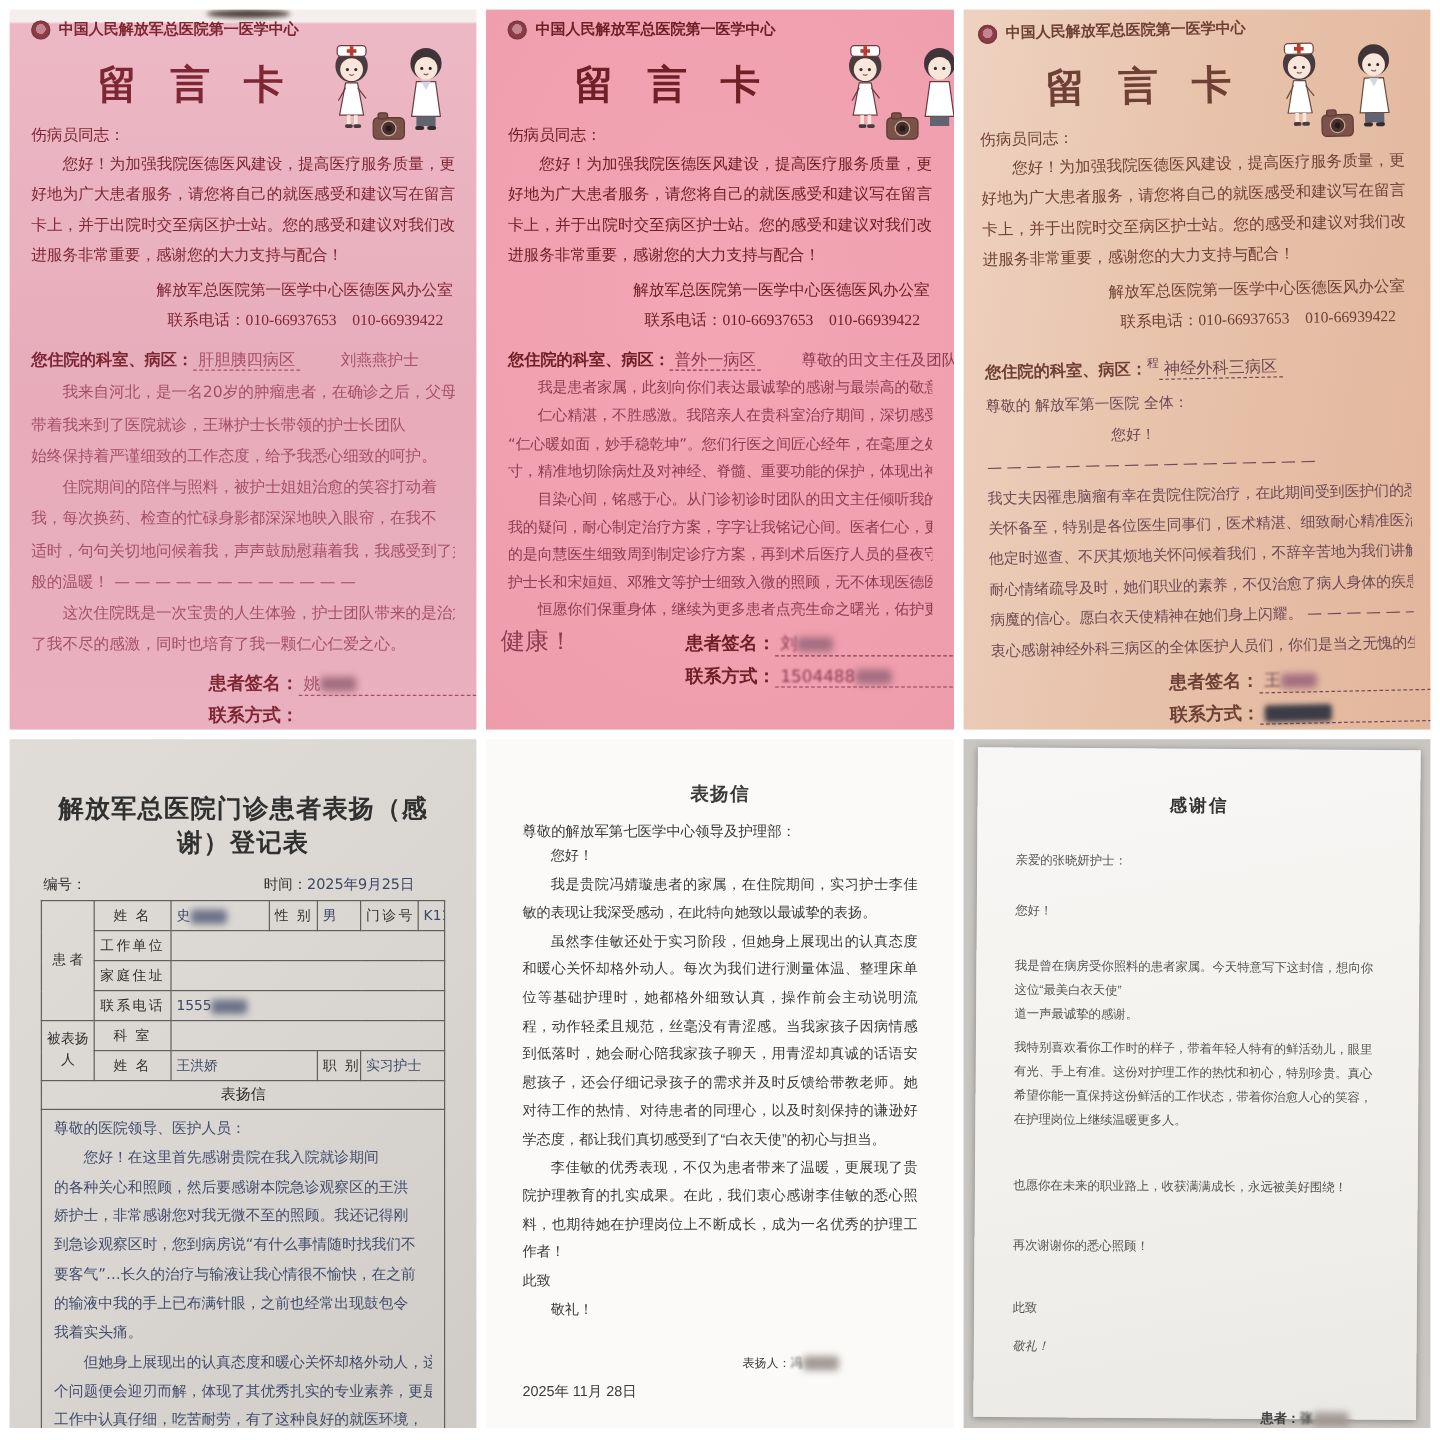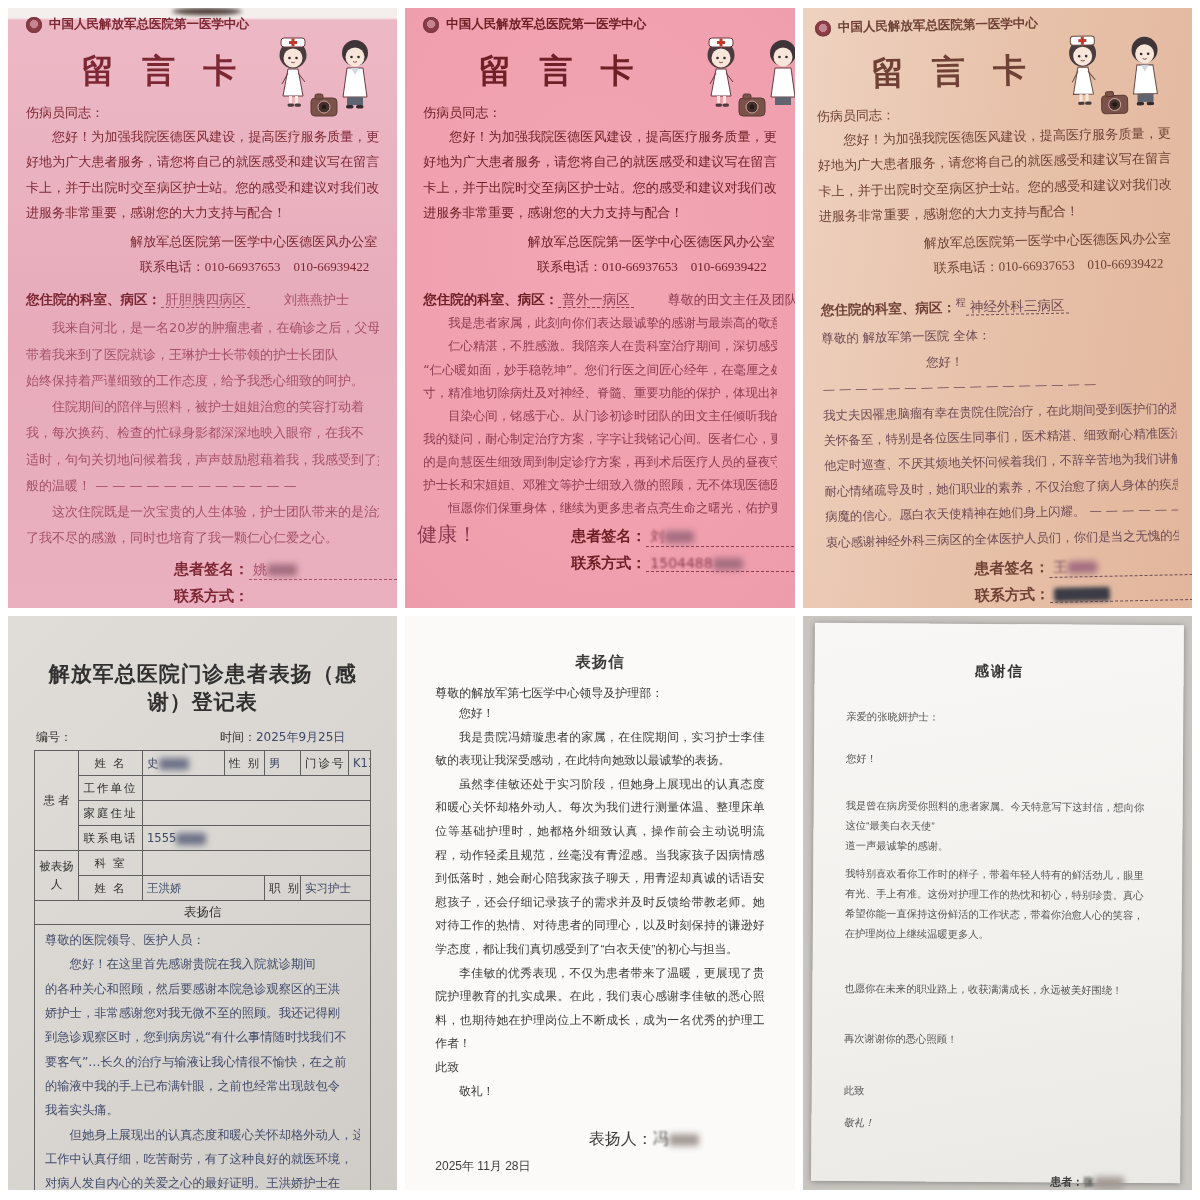--- a/index.html
+++ b/index.html
@@ -69,21 +69,21 @@
   .fletter>div{white-space:nowrap;overflow:hidden;}
   .fletter .hwf{color:#434c6b;}
 
   
   .letterp{background:#fbfaf8;box-sizing:border-box;padding:22px 30px 0;color:#3b3b3b;font-family:"Liberation Sans",sans-serif;}
   .ltitle{text-align:center;font-weight:bold;font-size:15.5px;letter-spacing:1px;margin-top:14px;}
   .lto{font-size:12px;margin-top:12px;}
   .lp{font-size:11.8px;line-height:2.0;text-align:justify;text-indent:2em;margin:0;}
   .lclose{font-size:11.8px;line-height:2.0;margin:0;}
   .lclose.salute{text-indent:2em;}
-  .lsig{text-align:right;padding-right:66px;margin-top:26px;font-size:16px;}
+  .lsig{text-align:right;padding-right:66px;margin-top:26px;font-size:10px;}
   .ldate{text-align:left;padding-right:52px;margin-top:8px;font-size:12px;}
 
   
   .thanksp{background:#c9c6c2;box-sizing:border-box;padding:8px 10px;}
   .tpaper{position:relative;background:linear-gradient(170deg,#f8f7f5 0,#f2f1ee 55%,#eae9e6 100%);height:100%;box-sizing:border-box;
     padding:26px 32px 0;transform:rotate(.4deg);box-shadow:0 1px 6px rgba(0,0,0,.35);font-family:"Liberation Sans",sans-serif;color:#4c4c4c;}
   .ttitle{text-align:center;font-weight:bold;font-size:14.5px;letter-spacing:2px;margin-top:12px;color:#333;}
   .tto{font-size:10.3px;margin-top:30px;color:#555;}
   .tgreet{font-size:10.3px;margin-top:28px;color:#555;}
   .tp{font-size:10.3px;line-height:1.95;margin:0;color:#555;}
@@ -373,20 +373,21 @@
     <div class="fletter">
       <div class="hwf">尊敬的医院领导、医护人员：</div>
       <div class="hwf ind">您好！在这里首先感谢贵院在我入院就诊期间</div>
       <div class="hwf">的各种关心和照顾，然后要感谢本院急诊观察区的王洪</div>
       <div class="hwf">娇护士，非常感谢您对我无微不至的照顾。我还记得刚</div>
       <div class="hwf">到急诊观察区时，您到病房说“有什么事情随时找我们不</div>
       <div class="hwf">要客气”…长久的治疗与输液让我心情很不愉快，在之前</div>
       <div class="hwf">的输液中我的手上已布满针眼，之前也经常出现鼓包令</div>
       <div class="hwf">我着实头痛。</div>
       <div class="hwf ind">但她身上展现出的认真态度和暖心关怀却格外动人，这</div>
+      <div class="hwf">个问题便会迎刃而解，体现了其优秀扎实的专业素养，更是</div>
       <div class="hwf">工作中认真仔细，吃苦耐劳，有了这种良好的就医环境，</div>
       <div class="hwf">对病人发自内心的关爱之心的最好证明。王洪娇护士在</div>
       <div class="hwf">我们病人的心里也更加地踏实。</div>
     </div>
   </section>
 
   <section class="panel letterp">
     <div class="ltitle">表扬信</div>
     <div class="lto">尊敬的解放军第七医学中心领导及护理部：</div>
     <p class="lp">您好！</p>

